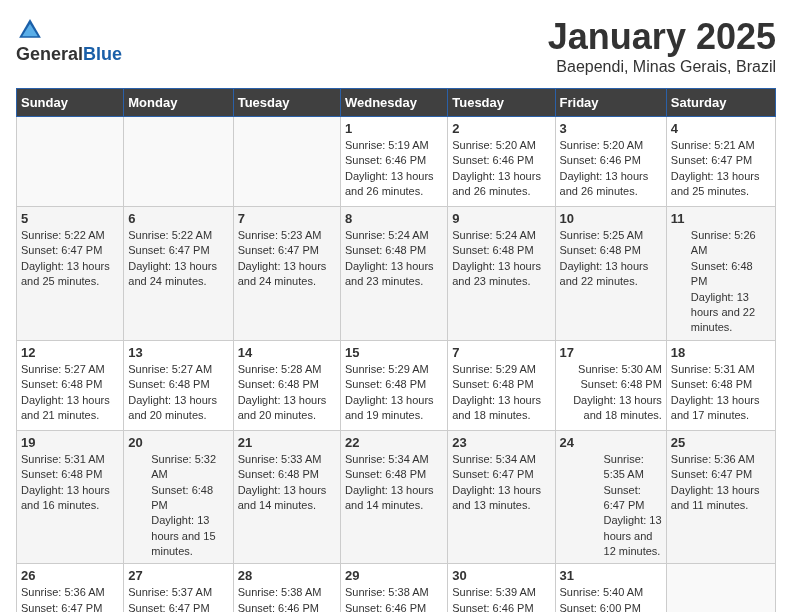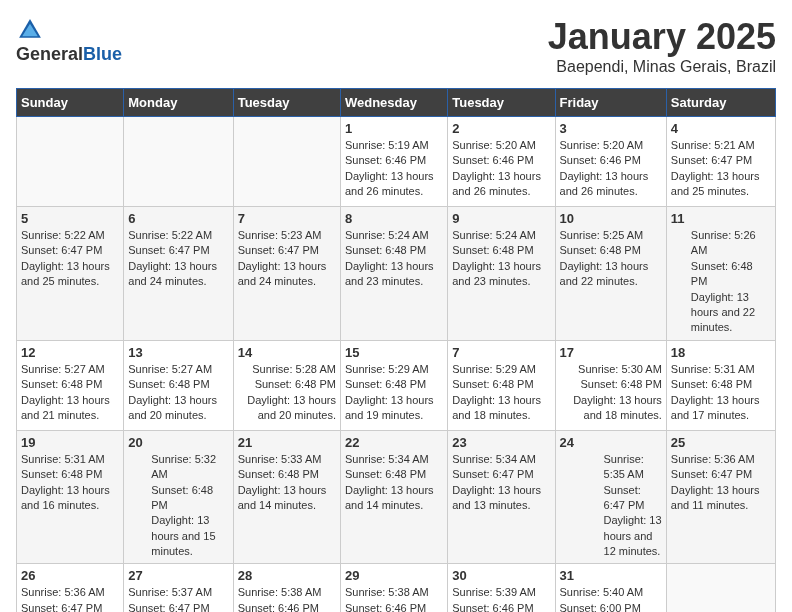--- a/index.html
+++ b/index.html
@@ -206,21 +206,21 @@
 Daylight: 13 hours and 21 minutes.</div>
         </td>
         <td>
           <span class="day-number">13</span>
           <div class="day-info" style="white-space: pre-line;">Sunrise: 5:27 AM
 Sunset: 6:48 PM
 Daylight: 13 hours and 20 minutes.</div>
         </td>
         <td>
           <span class="day-number">14</span>
-          <div class="day-info" style="white-space: pre-line; text-align: right;">Sunrise: 5:28 AM
+          <div class="day-info" style="white-space: pre-line;">Sunrise: 5:28 AM
 Sunset: 6:48 PM
 Daylight: 13 hours and 20 minutes.</div>
         </td>
         <td>
           <span class="day-number">15</span>
           <div class="day-info" style="white-space: pre-line;">Sunrise: 5:29 AM
 Sunset: 6:48 PM
 Daylight: 13 hours and 19 minutes.</div>
         </td>
         <td>

